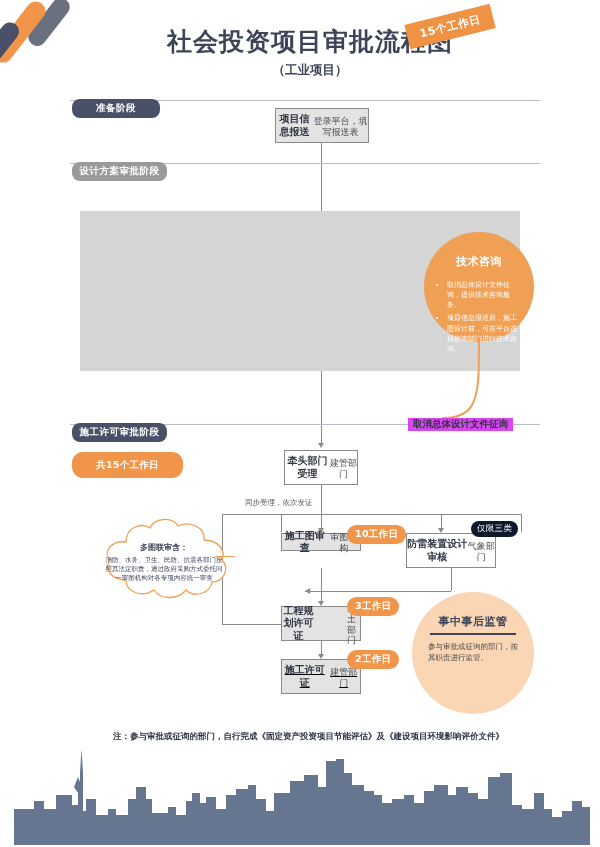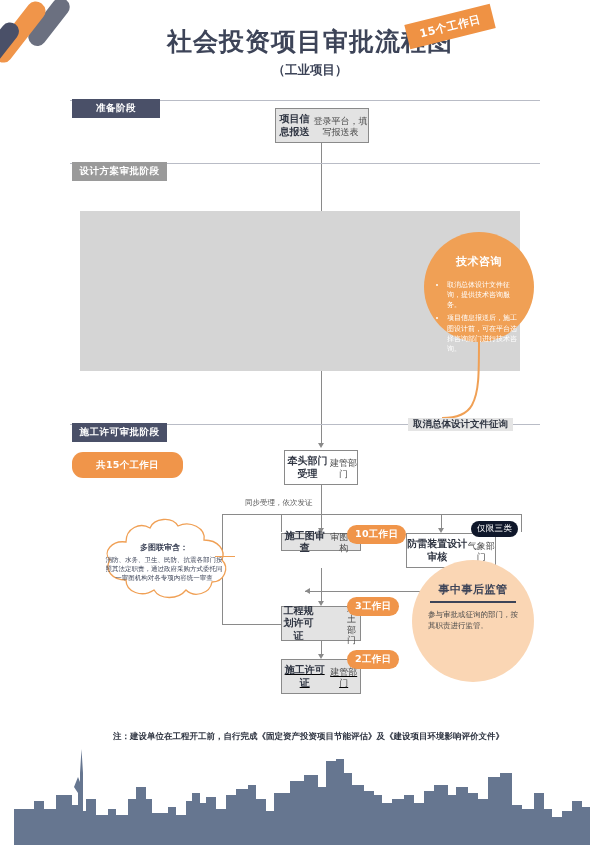--- a/index.html
+++ b/index.html
@@ -27,21 +27,21 @@
     background:#ef9244;color:#fff;font-size:11px;font-weight:bold;
     padding:5px 13px;transform:rotate(-14deg);white-space:nowrap;
     letter-spacing:0.5px;
   }
 
   
   .band-line{position:absolute;height:1px;background:#b9bcc6;}
   .stage-label{
     position:absolute;color:#fff;font-size:9.5px;font-weight:bold;
     display:flex;align-items:center;justify-content:center;
-    letter-spacing:0.5px;white-space:nowrap;
+    letter-spacing:0.5px;white-space:nowrap;border-radius:8px;
   }
 
   
   .node{
     position:absolute;background:#e3e3e3;border:1px solid #8a8a8a;
     display:flex;align-items:center;justify-content:center;
     text-align:center;box-sizing:border-box;
   }
   .node.white{background:#ffffff;}
   .node .n-title{font-size:10px;font-weight:bold;color:#2f3542;line-height:1.25;}
@@ -98,21 +98,21 @@
   }
   .arrow.left{
     border-top:3.5px solid transparent;border-bottom:3.5px solid transparent;
     border-right:5px solid #8a8a8a;border-left:none;
   }
   .side-text{
     position:absolute;font-size:7.5px;color:#5a5a5a;white-space:nowrap;
   }
   .cancel-text{
     position:absolute;font-size:9.5px;font-weight:bold;color:#2f3542;
-    white-space:nowrap;background:#e5e5e5;padding:0 5px;
+    white-space:nowrap;background:#d946ef;padding:0 5px;
   }
 
   
   .note{
     position:absolute;font-size:8.5px;font-weight:bold;color:#2f3542;
     white-space:nowrap;
   }
 
   
   .skyline{position:absolute;left:0;bottom:0;width:600px;height:110px;}
@@ -231,27 +231,27 @@
              C138 52, 132 66, 120 66 C118 78, 102 82, 94 74
              C86 84, 68 84, 62 74 C50 82, 34 76, 34 64
              C20 64, 12 54, 18 44 C10 36, 20 24, 34 26 Z" fill="#ffffff" stroke="#f0a055" stroke-width="1.3"></path>
   </svg>
   <div class="cloud-text" style="left:104px;top:542px;width:120px;">
     <span class="ct-title">多图联审含：</span>
     <span>消防、水务、卫生、民防、抗震各部门按照其法定职责，通过政府采购方式委托同一审图机构对各专项内容统一审查</span>
   </div>
   <div class="ln h" style="left:215px;top:556px;width:20px;background:#f0a055;"></div>
 
-  <div class="circle peach" style="left:412px;top:560px;width:122px;height:122px;padding:22px 16px 0 16px;">
+  <div class="circle peach" style="left:412px;top:592px;width:122px;height:122px;padding:22px 16px 0 16px;">
     <div class="c-title dark">事中事后监管</div>
     <div class="c-rule dark" style="width:86px;"></div>
     <div class="c-body dark">参与审批或征询的部门，按其职责进行监管。</div>
   </div>
 
-  <div class="note" style="left:113px;top:731px;">注：建设单位在工程开工前，自行完成《固定资产投资项目节能评估》及《建设项目环境影响评价文件》</div>
+  <div class="note" style="left:113px;top:731px;">注：参与审批或征询的部门，自行完成《固定资产投资项目节能评估》及《建设项目环境影响评价文件》</div>
 
   <svg class="skyline" viewBox="0 0 600 110" preserveAspectRatio="none">
     <g fill="#667690">
       <rect x="14" y="810" width="0" height="0"></rect>
       <path d="M14 108 L14 72 L34 72 L34 64 L44 64 L44 72 L56 72 L56 58 L72 58
                L72 68 L78 68 L78 74 L86 74 L86 62 L96 62 L96 108 Z"></path>
 
       <path d="M76 108 L76 74 L78 74 L78 56 L74 50 L78 40 L82 50 L80 56
                L80 36 L81.5 12 L83 36 L83 74 L86 74 L86 108 Z"></path>
       <path d="M96 108 L96 78 L108 78 L108 72 L116 72 L116 78 L128 78 L128 62

